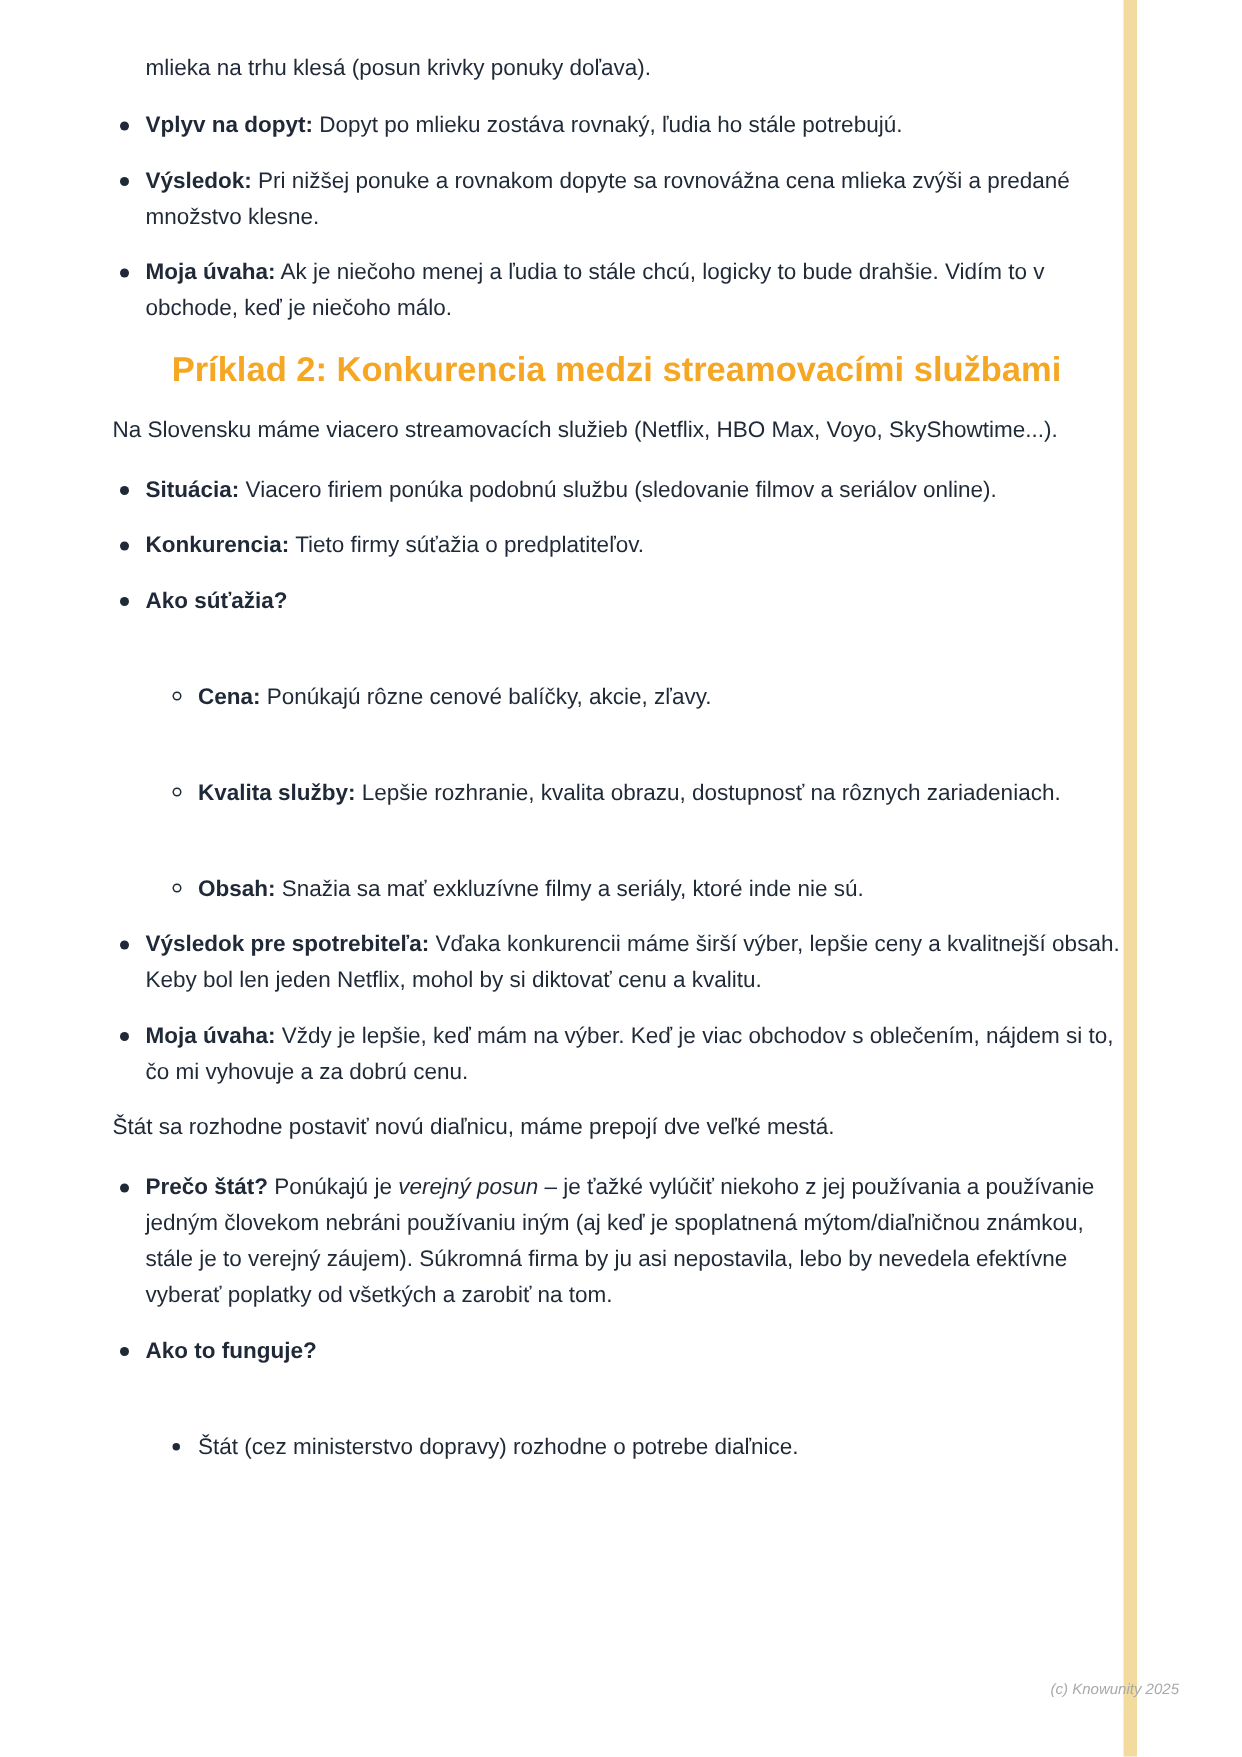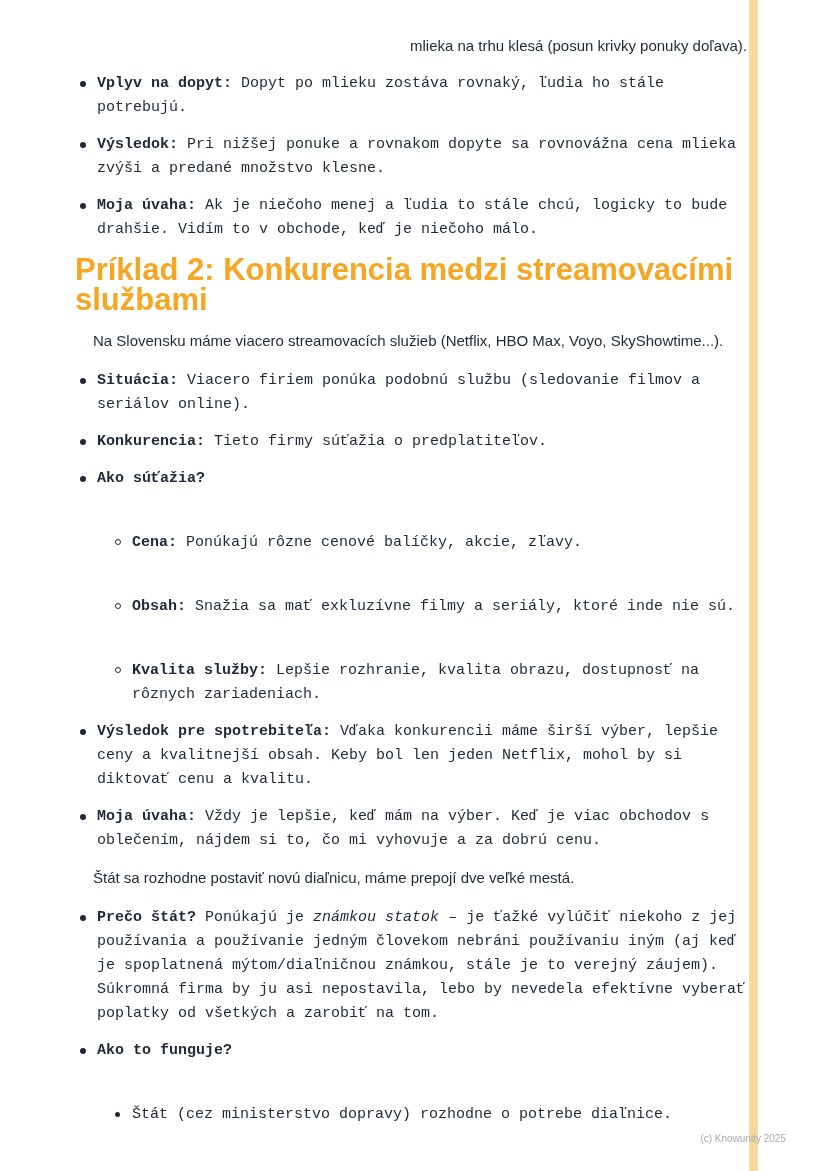--- a/index.html
+++ b/index.html
@@ -17,45 +17,45 @@
     color:var(--text);
   }
   .edge-stripe{
     position:absolute;top:0;right:70px;width:9px;height:1171px;
     background:var(--page_edge);z-index:1;
   }
   .content{
     position:absolute;top:34px;left:75px;width:672px;
     font-size:15px;line-height:24px;z-index:2;
   }
-  .cont-line{padding-left:22px;margin:0 0 14px 0;text-align:right;}
-  .para{margin:0 0 16px 18px;}
+  .cont-line{padding-left:22px;margin:0 0 14px 0;}
+  .para{margin:0 0 16px 0;}
   h2.heading{
-    font-size:31px;line-height:30px;font-weight:700;
-    color:var(--accent);margin:12px 0 14px 0;
+    font-size:23px;line-height:30px;font-weight:700;
+    color:var(--accent);margin:12px 0 14px 0;text-align:center;
   }
   ul{list-style:none;margin:0;padding:0;}
   ul.top{margin:0 0 6px 0;}
-  li{position:relative;padding-left:22px;margin:0 0 13px 0;font-family:Liberation Mono, monospace;}
+  li{position:relative;padding-left:22px;margin:0 0 13px 0;}
   li::before{
     content:"";position:absolute;left:5px;top:9px;
     width:6px;height:6px;border-radius:50%;background:var(--text);
   }
   ul.sub{margin:12px 0 4px 13px;}
   ul.sub li{margin-bottom:13px;margin-top:40px;}
   ul.sub-circles li::before{
     width:4px;height:4px;top:8px;left:5px;
     background:transparent;border:1.5px solid var(--text);
   }
   ul.sub-dots li::before{width:5px;height:5px;top:9px;}
   .lead{font-weight:700;}
   em.it{font-style:italic;}
   .watermark{
-    position:absolute;right:42px;bottom:26px;z-index:3;
-    font-size:10px;line-height:12px;color:var(--muted);
+    position:absolute;right:42px;bottom:38px;z-index:3;
+    font-size:10px;line-height:12px;color:var(--muted);font-style:italic;
   }
 </style>
 </head>
 <body>
 
 <div class="edge-stripe"></div>
 
 <div class="content">
 
   <p class="cont-line">mlieka na trhu klesá (posun krivky ponuky doľava).</p>
@@ -89,47 +89,47 @@
       <span>Tieto firmy súťažia o predplatiteľov.</span>
     </li>
     <li>
       <span class="lead">Ako súťažia?</span>
       <ul class="sub sub-circles">
         <li>
           <span class="lead">Cena:</span>
           <span>Ponúkajú rôzne cenové balíčky, akcie, zľavy.</span>
         </li>
         <li>
+          <span class="lead">Kvalita služby:</span>
+          <span>Lepšie rozhranie, kvalita obrazu, dostupnosť na rôznych zariadeniach.</span>
+        </li>
+        <li>
           <span class="lead">Obsah:</span>
           <span>Snažia sa mať exkluzívne filmy a seriály, ktoré inde nie sú.</span>
-        </li>
-        <li>
-          <span class="lead">Kvalita služby:</span>
-          <span>Lepšie rozhranie, kvalita obrazu, dostupnosť na rôznych zariadeniach.</span>
         </li>
       </ul>
     </li>
     <li>
       <span class="lead">Výsledok pre spotrebiteľa:</span>
       <span>Vďaka konkurencii máme širší výber, lepšie ceny a kvalitnejší obsah. Keby bol len jeden Netflix, mohol by si diktovať cenu a kvalitu.</span>
     </li>
     <li>
       <span class="lead">Moja úvaha:</span>
       <span>Vždy je lepšie, keď mám na výber. Keď je viac obchodov s oblečením, nájdem si to, čo mi vyhovuje a za dobrú cenu.</span>
     </li>
   </ul>
 
 
   <p class="para">Štát sa rozhodne postaviť novú diaľnicu, máme prepojí dve veľké mestá.</p>
 
   <ul class="top">
     <li>
       <span class="lead">Prečo štát?</span>
       <span>Ponúkajú je</span>
-      <em class="it">známkou statok</em>
+      <em class="it">verejný posun</em>
       <span>– je ťažké vylúčiť niekoho z jej používania a používanie jedným človekom nebráni používaniu iným (aj keď je spoplatnená mýtom/diaľničnou známkou, stále je to verejný záujem). Súkromná firma by ju asi nepostavila, lebo by nevedela efektívne vyberať poplatky od všetkých a zarobiť na tom.</span>
     </li>
     <li>
       <span class="lead">Ako to funguje?</span>
       <ul class="sub sub-dots">
         <li>Štát (cez ministerstvo dopravy) rozhodne o potrebe diaľnice.</li>
       </ul>
     </li>
   </ul>
 

